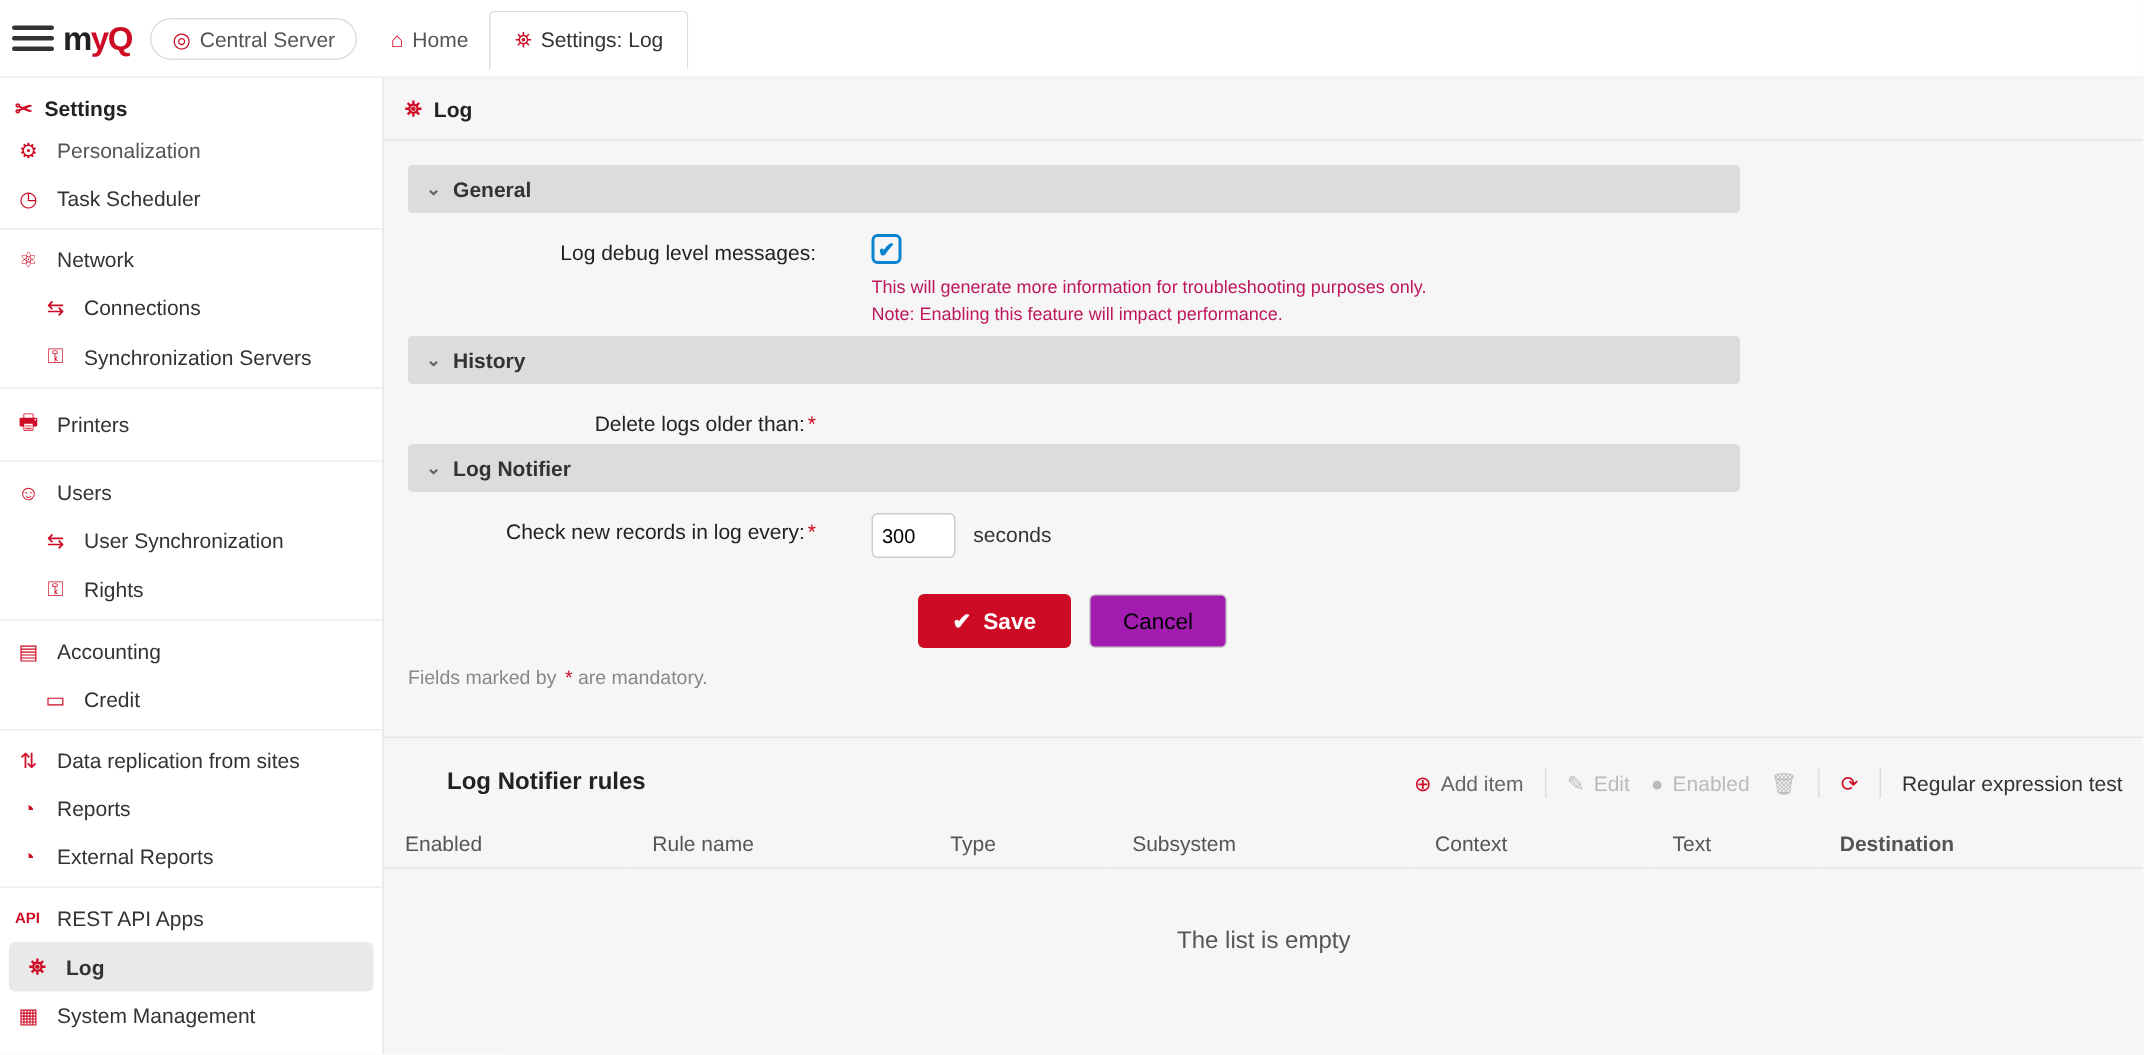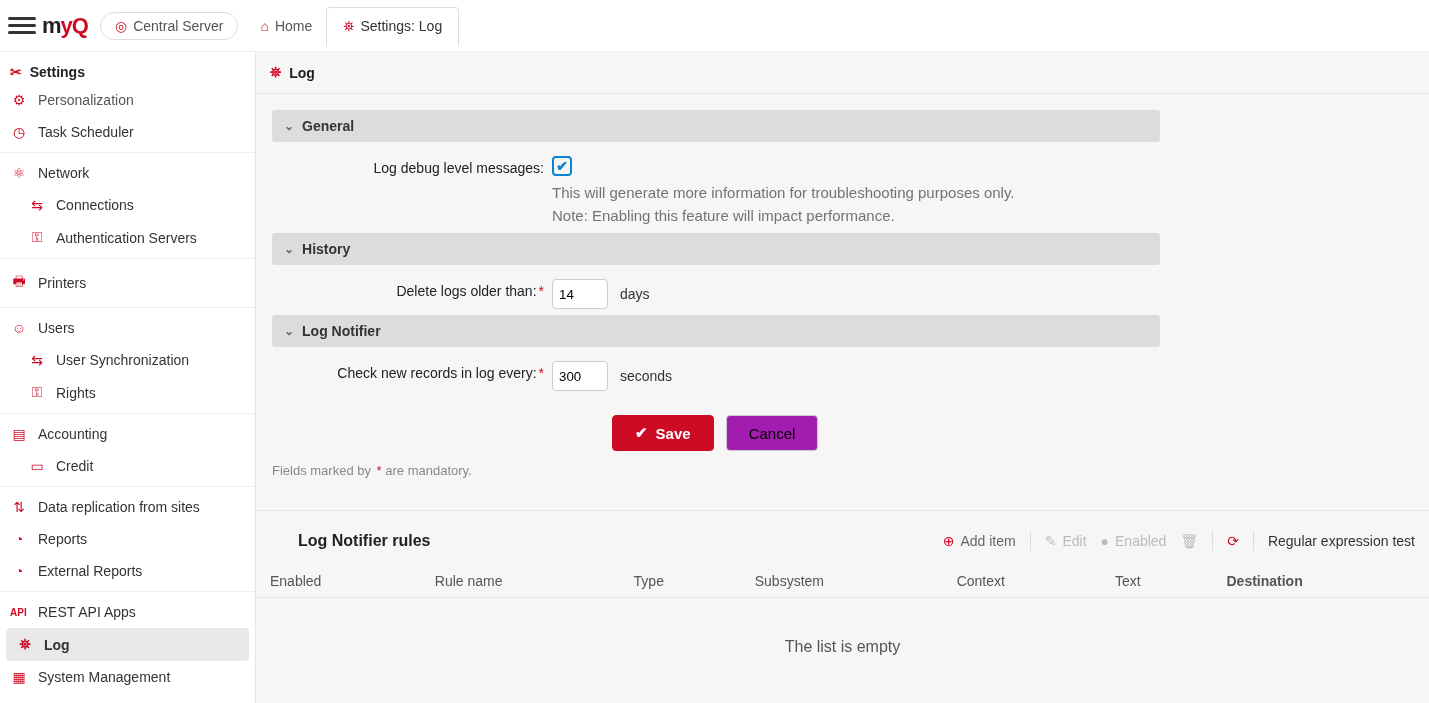--- a/index.html
+++ b/index.html
@@ -32,26 +32,26 @@
 .side-item.cut { color:#555; padding-top:0;}
 .api-ic{ color:#ce0b24; font-weight:700; font-size:10px; width:18px;}
 
 
 .main { flex:1; background:#f6f6f6; overflow-y:auto;}
 .main-header { display:flex; align-items:center; gap:8px; padding:12px 14px; border-bottom:1px solid #e5e5e5; color:#222; font-weight:700;}
 .main-header .ic{ color:#ce0b24; }
 .content { padding:16px; max-width:920px;}
 .section-head { display:flex; align-items:center; gap:8px; background:#dcdcdc; padding:8px 12px; font-weight:700; color:#333; border-radius:3px;}
 .section-head .chev{ color:#666; font-size:12px; cursor:pointer;}
-.form-row { display:flex; align-items:flex-start; padding:14px 0 6px;}
+.form-row { display:flex; align-items:flex-start; padding:14px 0 6px;gap:29px;}
 .form-label { width:280px; text-align:right; padding-right:8px; padding-top:4px; color:#222;}
 .form-body { flex:1; }
 .req { color:#ce0b24; margin-left:2px;}
 .chk { width:20px; height:20px; border:2px solid #0a84d0; border-radius:4px; display:inline-flex; align-items:center; justify-content:center; color:#0a84d0; font-weight:900; cursor:pointer;}
-.help { color:#737373; font-size:15px; margin-top:6px; line-height:1.5;}
+.help { color:#be185d; font-size:12px; margin-top:6px; line-height:1.5;}
 .numinput { width:56px; height:30px; border:1px solid #ccc; border-radius:4px; padding:0 6px; margin-right:8px;}
 .unit { color:#333; }
 .btnrow { margin-left:340px; padding:18px 0 8px; display:flex; gap:12px;}
 .btn { padding:8px 22px; border-radius:4px; border:1px solid #ccc; background:#a21caf; cursor:pointer; font-size:15px;}
 .btn.primary { background:#ce0b24; color:#fff; border-color:#ce0b24; font-weight:700; display:flex; align-items:center; gap:8px;}
 .mandatory { color:#888; font-size:13px; padding:4px 0 16px;}
 .mandatory .req{ color:#ce0b24;}
 
 
 .rules { padding:12px 0; }
@@ -112,21 +112,21 @@
         <div class="side-item">
           <span class="ic">⚛</span>
           <span>Network</span>
         </div>
         <div class="side-item sub">
           <span class="ic">⇆</span>
           <span>Connections</span>
         </div>
         <div class="side-item sub">
           <span class="ic">⚿</span>
-          <span>Authentication Servers</span>
+          <span>Synchronization Servers</span>
         </div>
         <div class="side-sep"></div>
         <div class="side-item">
           <span class="ic">🖶</span>
           <span>Printers</span>
         </div>
         <div class="side-sep"></div>
         <div class="side-item">
           <span class="ic">☺</span>
           <span>Users</span>
@@ -198,24 +198,20 @@
         </div>
       </div>
 
       <div class="section-head">
         <span class="chev">⌄</span>
         <span>History</span>
       </div>
       <div class="form-row">
         <div class="form-label">
           <span>Delete logs older than:</span><span class="req">*</span>
-        </div>
-        <div class="form-body">
-          <input class="numinput" value="14" style="">
-          <span class="unit">days</span>
         </div>
       </div>
 
       <div class="section-head">
         <span class="chev">⌄</span>
         <span>Log Notifier</span>
       </div>
       <div class="form-row">
         <div class="form-label">
           <span>Check new records in log every:</span><span class="req">*</span>

